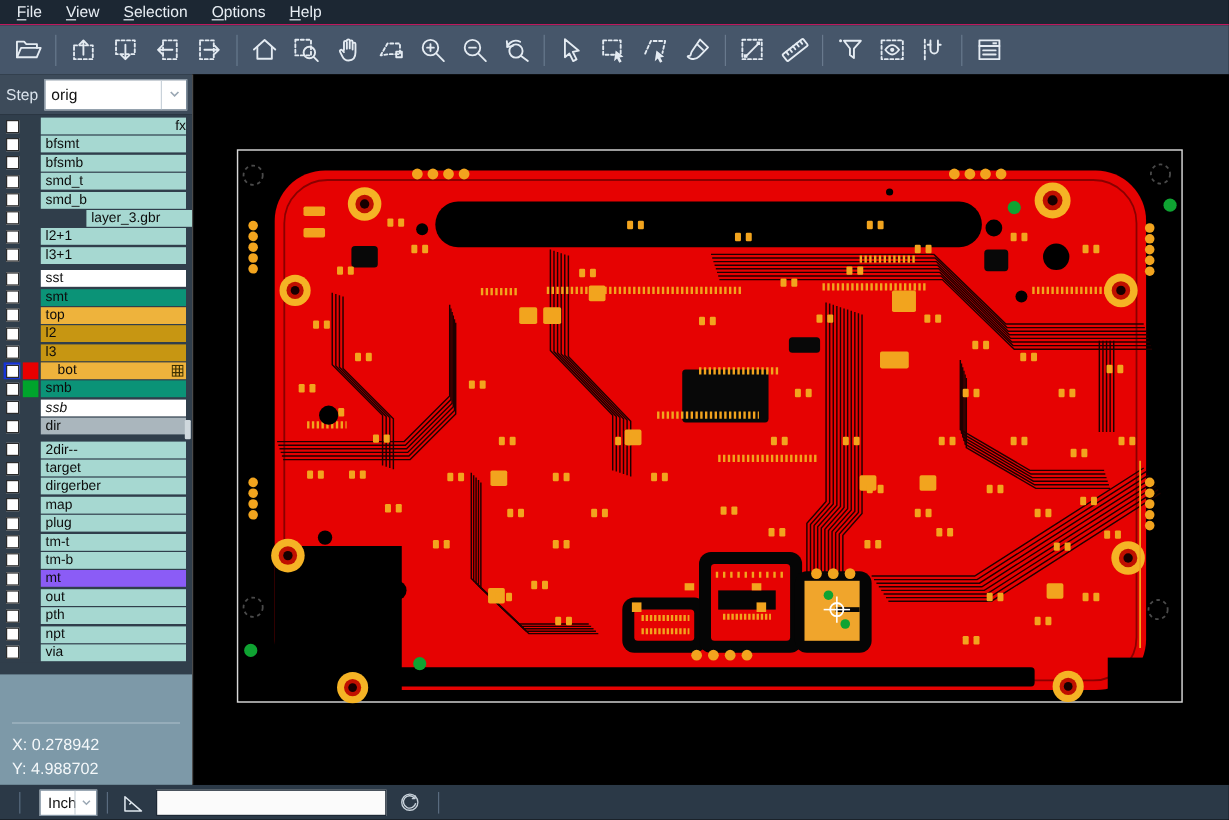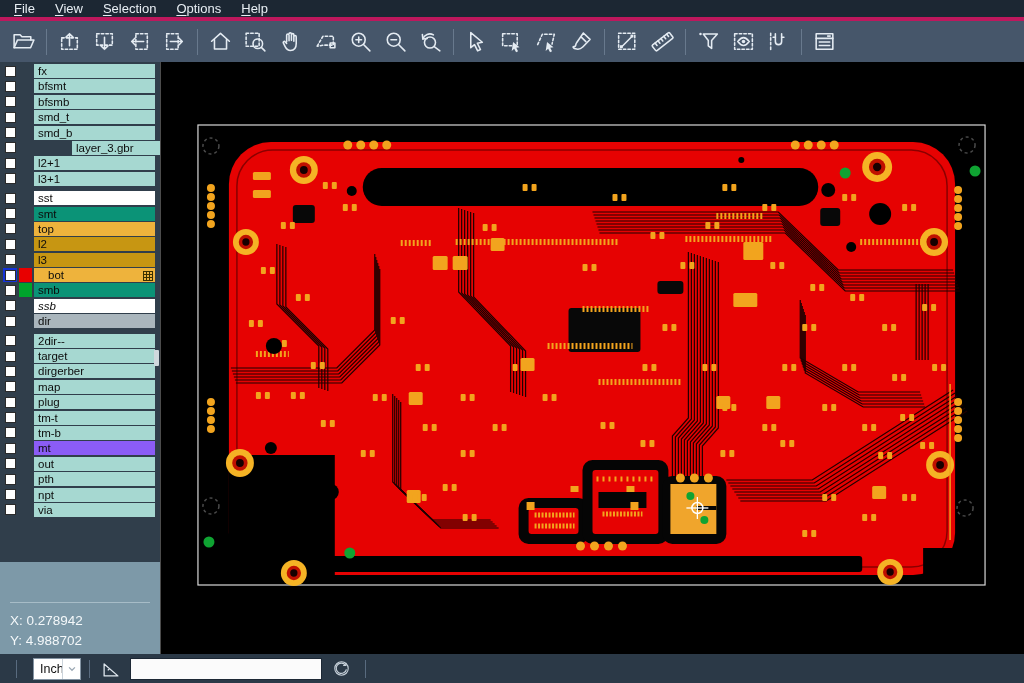--- a/index.html
+++ b/index.html
@@ -1,20 +1,20 @@
 <!DOCTYPE html>
 <html><head>
 <meta charset="utf-8">
 <style>
   html,body{margin:0;padding:0;background:#000;}
   body{width:1024px;height:683px;overflow:hidden;font-family:"Liberation Sans",sans-serif;-webkit-font-smoothing:antialiased;}
   .app{width:1024px;height:683px;display:flex;flex-direction:column;position:relative;}
 
   
-  .menubar{height:21px;background:#1c2733;display:flex;align-items:center;padding-left:4px;flex:none;border-bottom:4px solid #be185d;box-sizing:border-box;}
+  .menubar{height:21px;background:#1c2733;display:flex;align-items:center;padding-left:4px;flex:none;border-bottom:1px solid #be185d;box-sizing:border-box;}
   .mitem{color:#e8eef4;font-size:13px;padding:0 10px;line-height:20px;cursor:default;}
   .mitem u{text-decoration:underline;text-underline-offset:2px;}
 
   
   .toolbar{height:41px;background:#46566a;display:flex;align-items:center;padding-left:6px;flex:none;}
   .tbtn{width:35px;height:34px;display:flex;align-items:center;justify-content:center;border-radius:3px;}
   .tsep{width:1px;height:26px;background:#68798d;margin:0 5px;flex:none;}
   svg.icon{width:25px;height:25px;display:block;}
   svg.icon *{stroke:#e4ebf2;fill:none;stroke-width:1.5;stroke-linecap:round;stroke-linejoin:round;}
   svg.icon .d{stroke-dasharray:2.4 2;}
@@ -207,27 +207,38 @@
       <div class="tbtn">
         <svg class="icon" viewBox="0 0 24 24">
           <rect x="4" y="4.5" width="16" height="15"></rect>
           <path d="M4 9h16M7 12.5h10M7 15.8h10"></path>
           <rect class="f" x="14.5" y="6" width="3.5" height="1.6"></rect>
         </svg>
       </div>
     </div>
   <div class="main">
     <div class="sidebar">
+      <div class="steprow">
+        <span class="steplabel">Step</span>
+        <div class="stepselect">
+          <span>orig</span>
+          <span class="chevbox">
+            <svg width="11" height="11" viewBox="0 0 12 12">
+                <path d="M2.5 4 6 7.5 9.5 4" fill="none" stroke="#9aa7b3" stroke-width="1.5"></path>
+              </svg>
+          </span>
+        </div>
+      </div>
       <div class="rows" id="layer-rows">
           <div class="lrow">
             <div class="cbcell">
               <div class="cb"></div>
             </div>
             <div class="sw"></div>
-            <div class="lbl" style="background: rgb(166, 216, 209);">fx</div>
+            <div class="lbl" style="background: rgb(166, 216, 209); text-align: right;">fx</div>
           </div>
           <div class="lrow">
             <div class="cbcell">
               <div class="cb"></div>
             </div>
             <div class="sw"></div>
             <div class="lbl" style="background: rgb(166, 216, 209);">bfsmt</div>
           </div>
           <div class="lrow">
             <div class="cbcell">

